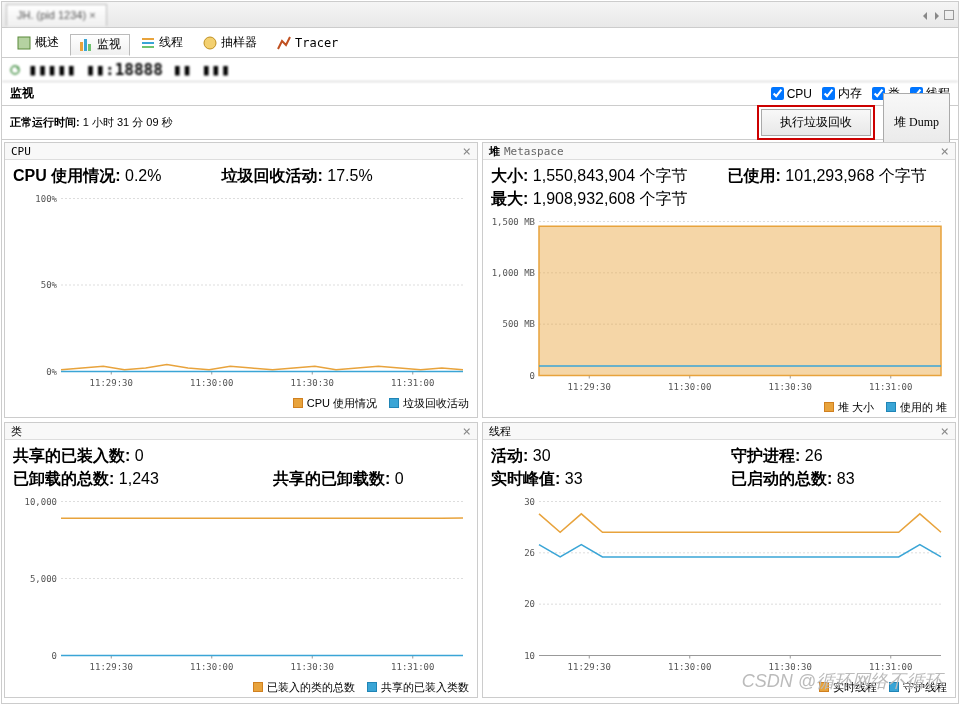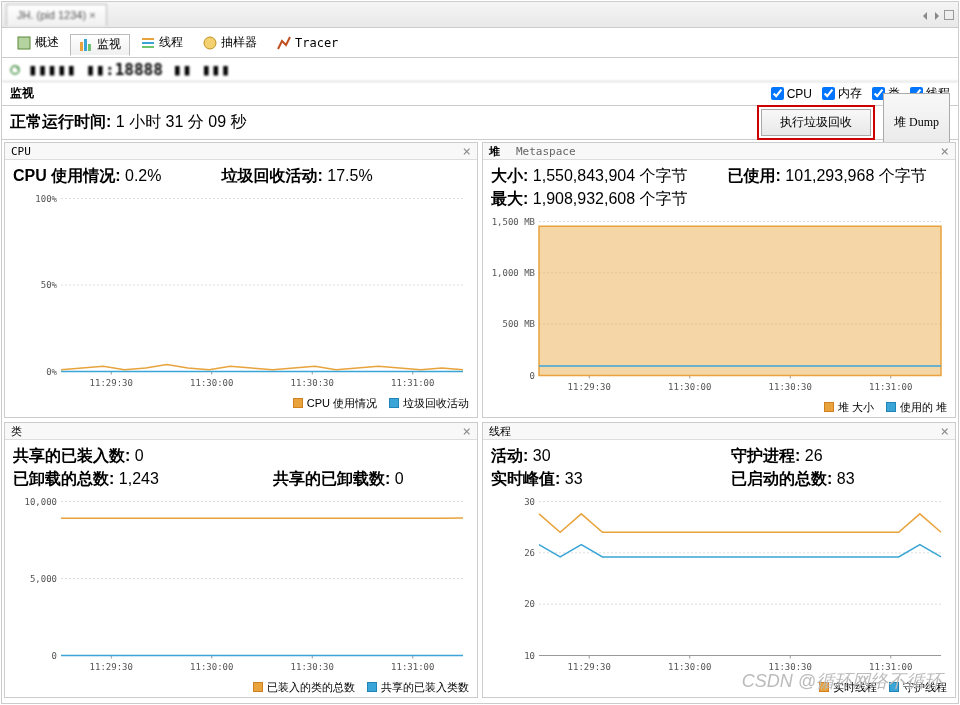--- a/index.html
+++ b/index.html
@@ -18,31 +18,31 @@
 .tab-icon { width: 14px; height: 14px; display: inline-block; }
 
 .host-bar { height: 24px; border-bottom: 1px solid #ccc; display: flex; align-items: center; padding: 0 6px; gap: 6px; font-family: Consolas, monospace; filter: blur(0.8px); }
 .refresh-icon { width: 14px; height: 14px; }
 
 .section-bar { height: 24px; display: flex; align-items: center; padding: 0 8px; font-size: 12px; font-weight: bold; border-bottom: 1px solid #ccc; }
 .section-bar .checks { margin-left: auto; display: flex; gap: 10px; font-weight: normal; }
 .section-bar label { display: flex; align-items: center; gap: 3px; }
 
 .action-row { height: 34px; display: flex; align-items: center; padding: 0 8px; border-bottom: 1px solid #ccc; }
-.action-row .label { font-size: 16px; }
+.action-row .label { font-size: 11px; }
 .action-row .btns { margin-left: auto; display: flex; gap: 8px; align-items: center; border-radius: 8px; }
 .gc-btn { background: linear-gradient(#f8f8f8,#e8e8e8); border: 1px solid #aaa; padding: 4px 18px; font-size: 12px; cursor: pointer; font-family: inherit; }
 .highlight { border: 2px solid #c00; padding: 2px; }
 .dump-btn { background: linear-gradient(#f8f8f8,#e8e8e8); border: 1px solid #aaa; padding: 20px 10px; font-size: 12px; cursor: pointer; font-family:Consolas,SimSun; }
 
 .grid { display: grid; grid-template-columns: 1fr 1fr; grid-template-rows: 1fr 1fr; height: 560px; }
 .panel { border: 1px solid #ccc; margin: 2px; display: flex; flex-direction: column; overflow: hidden; }
 .panel-head { height: 22px; display: flex; align-items: center; padding: 0 6px; border-bottom: 1px solid #ddd; background: #f8f8f8; font-family: Consolas, monospace; font-size:11px;}
 .panel-head .close { margin-left: auto; color: #888; cursor: pointer; font-size: 14px; }
-.panel-head .tab2 { margin-left: 16px; color: #666; text-align: center; }
+.panel-head .tab2 { margin-left: 4px; color: #666; text-align: center; }
 .panel-body { flex: 1; display: flex; flex-direction: column; padding: 6px 8px; }
 .stats-row { display: flex; gap: 60px; font-size: 16px; margin-bottom: 2px; }
 .stats-row .stat { white-space: nowrap; }
 .chart { flex: 1; position: relative; margin-top: 4px; }
 .chart svg { width: 100%; height: 100%; }
 .legend { height: 20px; display: flex; justify-content: flex-end; align-items: center; gap: 12px; font-size: 11px; }
 .legend .item { display: flex; align-items: center; gap: 4px; }
 .swatch { width: 10px; height: 10px; }
 .swatch.orange { background: #e8a33c; border:1px solid #d08020; }
 .swatch.blue { background: #3aa5d6; border:1px solid #2085b6;}

